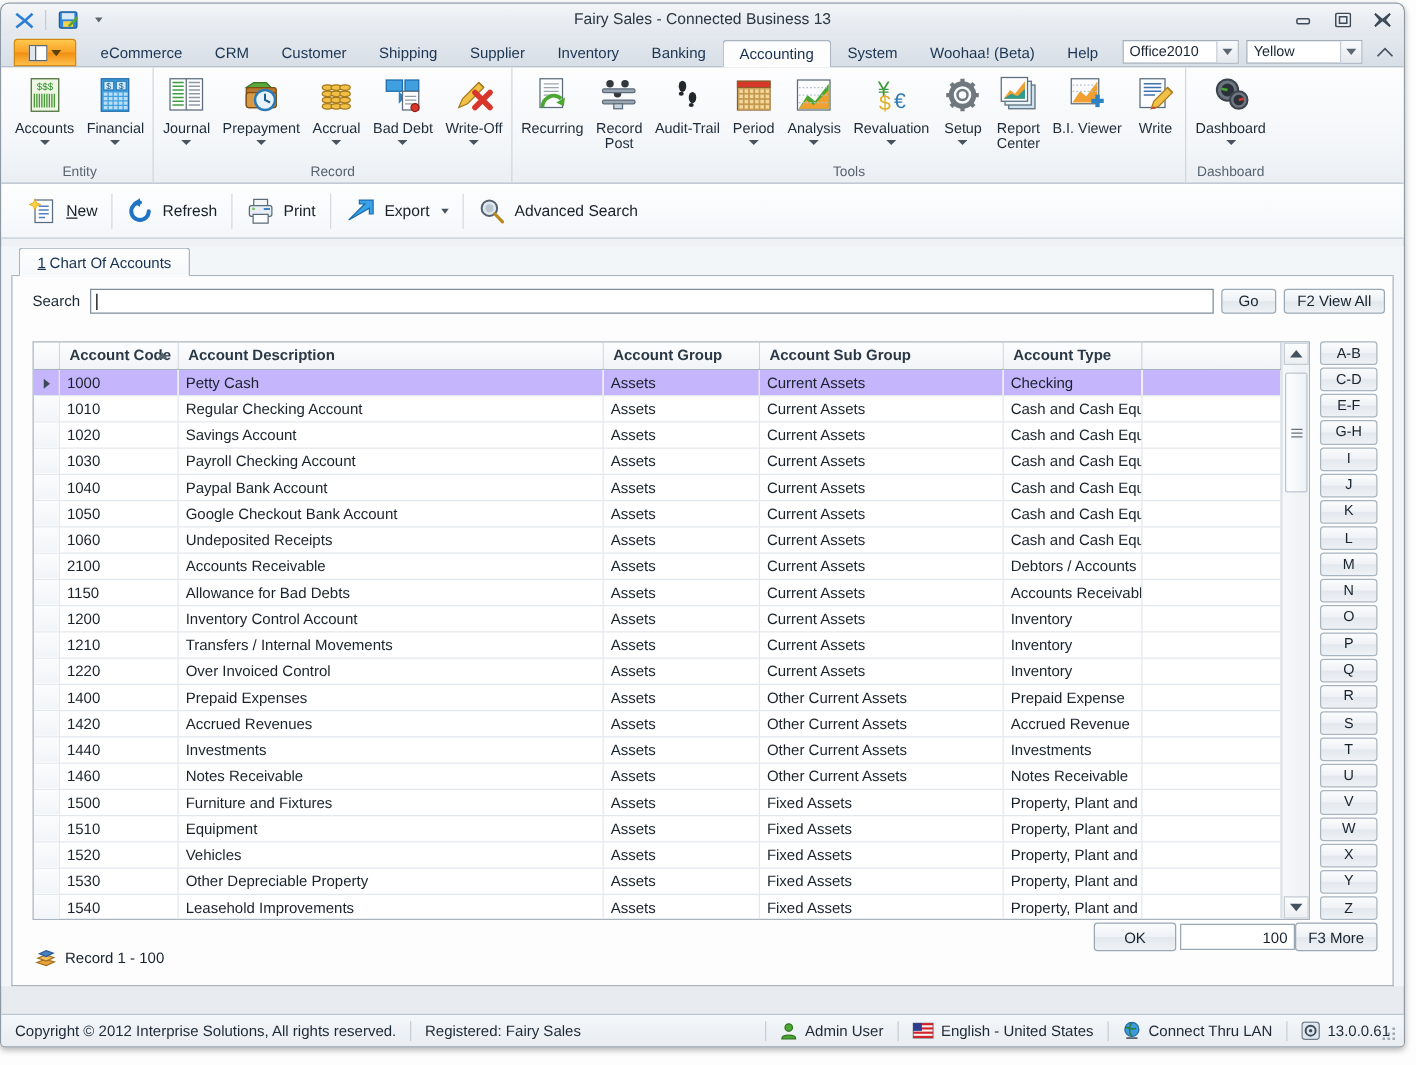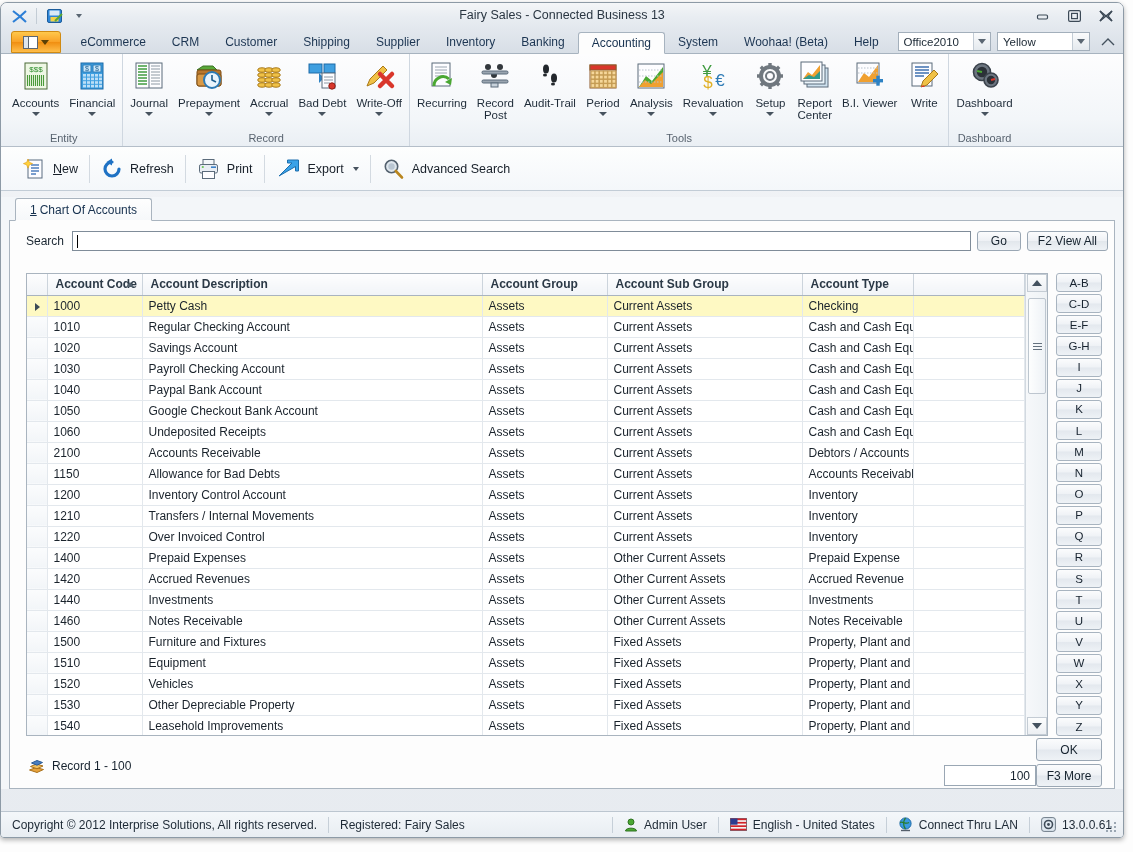--- a/index.html
+++ b/index.html
@@ -181,21 +181,21 @@
     text-align:left; padding-left:8px; position:relative;
   }
   table.grid th .sortasc {
     position:absolute; right:8px; top:8px;
     width:0;height:0;border-left:4px solid transparent;border-right:4px solid transparent;border-bottom:5px solid #55636f;
   }
   table.grid td {
     height:21px; border-right:1px solid #e3e8ed; border-bottom:1px solid #e3e8ed;
     font-size:12px; color:#1a232c; padding-left:6px; white-space:nowrap; overflow:hidden;
   }
-  table.grid tr.sel td { background:#fef9c3; }
+  table.grid tr.sel td { background:#c4b5fd; }
   td.rowind { position:relative; background:linear-gradient(to bottom,#fbfcfd,#f2f5f8); border-right:1px solid #c9d2da;}
   td.rowind .tri {
     position:absolute; left:8px; top:7px;
     width:0;height:0;border-top:4px solid transparent;border-bottom:4px solid transparent;border-left:5px solid #3c4a57;
   }
   th.rowind { background: linear-gradient(to bottom,#fdfdfe 0%, #f1f4f7 100%);}
 
   
   .vscroll {
     position:absolute; right:0; top:0; bottom:0; width:22px;
@@ -230,21 +230,21 @@
     height:20px;
     background: linear-gradient(to bottom,#fbfcfd 0%, #eff2f6 48%, #e3e8ee 52%, #eef2f6 100%);
     border:1px solid #a8b4c0; border-radius:3px;
     display:flex; align-items:center; justify-content:center;
     font-size:11.5px; color:#17232f;
   }
 
   
   .panelfoot { position:absolute; left:16px; right:12px; bottom:4px; height:46px; }
   .recinfo { position:absolute; left:2px; top:20px; display:flex; align-items:center; gap:7px; font-size:12px; color:#16222e;}
-  .foot-right { position:absolute; right:0; top:0; display:flex; flex-direction:column; align-items:flex-end; gap:3px;}
+  .foot-right { position:absolute; right:0; top:0; display:flex; flex-direction:row; align-items:flex-end; gap:3px;}
   .numfield {
     width:92px; height:21px; border:1px solid #9aa7b4; background:#fff;
     display:flex; align-items:center; justify-content:flex-end;
     padding-right:5px; font-size:12px; color:#16222e;
   }
   .fbtn {
     width:66px; height:23px;
     background: linear-gradient(to bottom,#fbfcfd 0%, #eff2f6 48%, #e3e8ee 52%, #eef2f6 100%);
     border:1px solid #9aa7b4; border-radius:3px;
     display:flex; align-items:center; justify-content:center;

